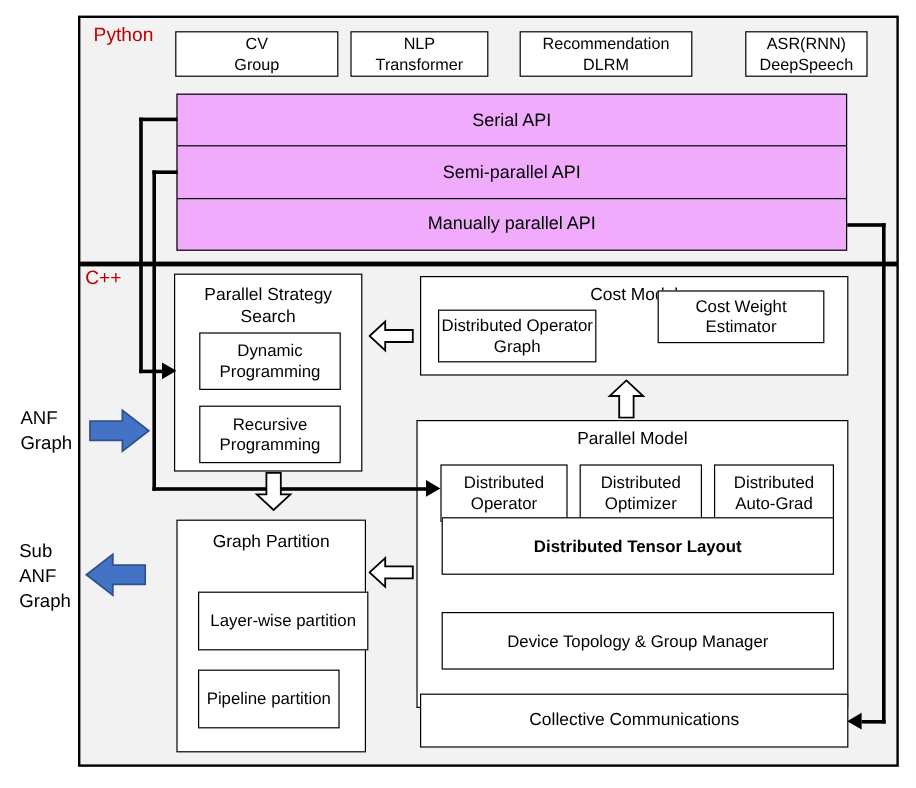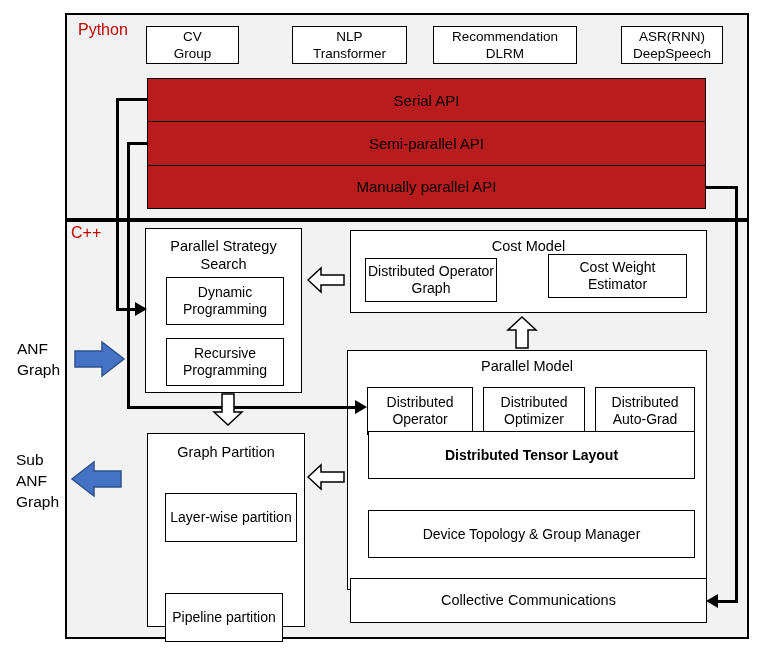--- a/index.html
+++ b/index.html
@@ -5,21 +5,21 @@
   html,body{margin:0;padding:0;background:#fff;}
   .canvas{
     position:relative;width:763px;height:657px;background:#ffffff;
     font-family:"Liberation Sans",sans-serif;color:#000;overflow:hidden;
   }
   .section{position:absolute;background:#f2f2f2;border:2px solid #000;box-sizing:border-box;}
   .section-label{position:absolute;font-size:16px;font-weight:400;}
   .box{position:absolute;background:#fff;border:1.5px solid #000;box-sizing:border-box;
        display:flex;flex-direction:column;align-items:center;justify-content:center;
        text-align:center;font-size:13.5px;line-height:17px;}
-  .api-stack{position:absolute;border:1.5px solid #000;box-sizing:border-box;background:#b91c1c;
+  .api-stack{position:absolute;border:1.5px solid #000;box-sizing:border-box;background:#f0abfc;
        display:flex;flex-direction:column;}
   .api-row{flex:1;display:flex;align-items:center;justify-content:center;font-size:15px;}
   .api-row + .api-row{border-top:1.5px solid #000;}
   .block{position:absolute;background:#fff;border:1.5px solid #000;box-sizing:border-box;}
   .block-title{text-align:center;font-size:14.5px;line-height:18px;padding-top:6px;}
   .ibox{position:absolute;background:#fff;border:1.5px solid #000;box-sizing:border-box;
        display:flex;align-items:center;justify-content:center;text-align:center;
        font-size:14px;line-height:17px;}
   .hline,.vline{position:absolute;background:#000;}
   .arrowhead{position:absolute;width:0;height:0;}
@@ -33,21 +33,21 @@
 
 <div class="canvas">
 
   <div class="section" style="left:65px;top:13px;width:684px;height:207px;"></div>
 
   <div class="section" style="left:65px;top:220px;width:684px;height:419px;"></div>
 
   <div class="section-label" style="left: 78px; top: 21px; color: rgb(192, 0, 0);">Python</div>
   <div class="section-label" style="left: 71px; top: 224px; color: rgb(192, 0, 0);">C++</div>
 
-  <div class="box" style="left:146px;top:26px;width:93px;height:38px;">
+  <div class="box" style="left:146px;top:26px;width:136px;height:38px;">
     <span>CV</span>
     <span>Group</span>
   </div>
   <div class="box" style="left:292px;top:26px;width:115px;height:38px;">
     <span>NLP</span>
     <span>Transformer</span>
   </div>
   <div class="box" style="left:433px;top:26px;width:144px;height:38px;">
     <span>Recommendation</span>
     <span>DLRM</span>
@@ -65,36 +65,36 @@
 
   <div class="block" style="left:145px;top:228px;width:157px;height:165px;">
     <div class="block-title" style="padding:8px 14px 0 14px;">Parallel Strategy Search</div>
     <div class="ibox" style="left:20px;top:48px;width:118px;height:48px;">Dynamic Programming</div>
     <div class="ibox" style="left:20px;top:109px;width:118px;height:48px;">Recursive Programming</div>
   </div>
 
   <div class="block" style="left:350px;top:230px;width:357px;height:83px;">
     <div class="block-title">Cost Model</div>
     <div class="ibox" style="left:14px;top:27px;width:132px;height:44px;">Distributed Operator Graph</div>
-    <div class="ibox" style="left:197px;top:23px;width:139px;height:44px;">Cost Weight Estimator</div>
+    <div class="ibox" style="left:197px;top:11px;width:139px;height:44px;">Cost Weight Estimator</div>
   </div>
 
   <div class="block" style="left:347px;top:350px;width:360px;height:240px;">
     <div class="block-title">Parallel Model</div>
     <div class="ibox" style="left:19px;top:36px;width:106px;height:48px;">Distributed Operator</div>
     <div class="ibox" style="left:135px;top:36px;width:102px;height:48px;">Distributed Optimizer</div>
     <div class="ibox" style="left:247px;top:36px;width:100px;height:48px;">Distributed Auto-Grad</div>
     <div class="ibox" style="left:20px;top:80px;width:327px;height:48px;font-weight:bold;">Distributed Tensor Layout</div>
     <div class="ibox" style="left:20px;top:159px;width:327px;height:48px;">Device Topology &amp; Group Manager</div>
   </div>
 
   <div class="block" style="left:147px;top:433px;width:158px;height:194px;">
     <div class="block-title" style="padding-top:9px;">Graph Partition</div>
-    <div class="ibox" style="left:17px;top:59px;width:132px;height:49px;text-align:right;">Layer-wise partition</div>
-    <div class="ibox" style="left:17px;top:124px;width:118px;height:49px;margin-top:35px;">Pipeline partition</div>
+    <div class="ibox" style="left:17px;top:59px;width:142px;height:49px;text-align:right;">Layer-wise partition</div>
+    <div class="ibox" style="left:17px;top:124px;width:118px;height:49px;">Pipeline partition</div>
   </div>
 
   <div class="box" style="left:350px;top:578px;width:357px;height:45px;font-size:14.5px;">Collective Communications</div>
 
   <div class="hline" style="left:116px;top:98px;width:32px;height:3px;"></div>
   <div class="vline" style="left:116px;top:98px;width:3px;height:213px;"></div>
   <div class="hline" style="left:116px;top:308px;width:22px;height:3px;"></div>
   <div class="arrowhead ah-right" style="left:135px;top:302px;"></div>
 
   <div class="hline" style="left:127px;top:142px;width:21px;height:3px;"></div>

